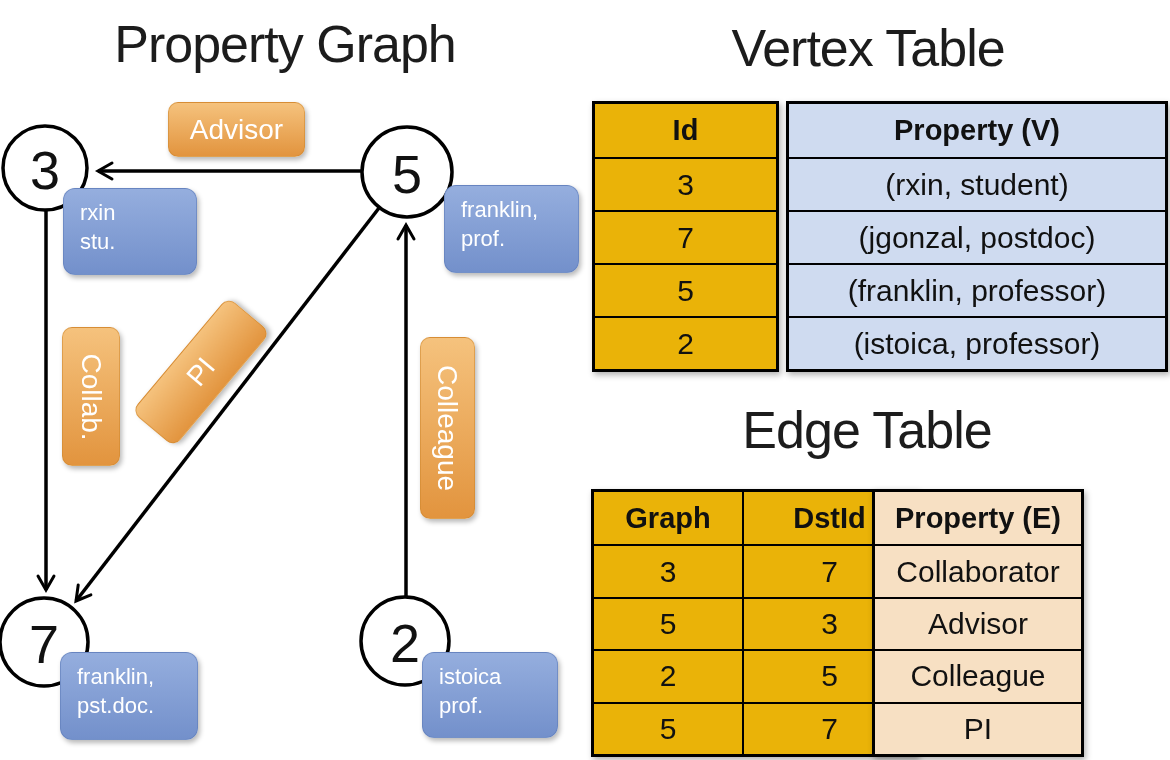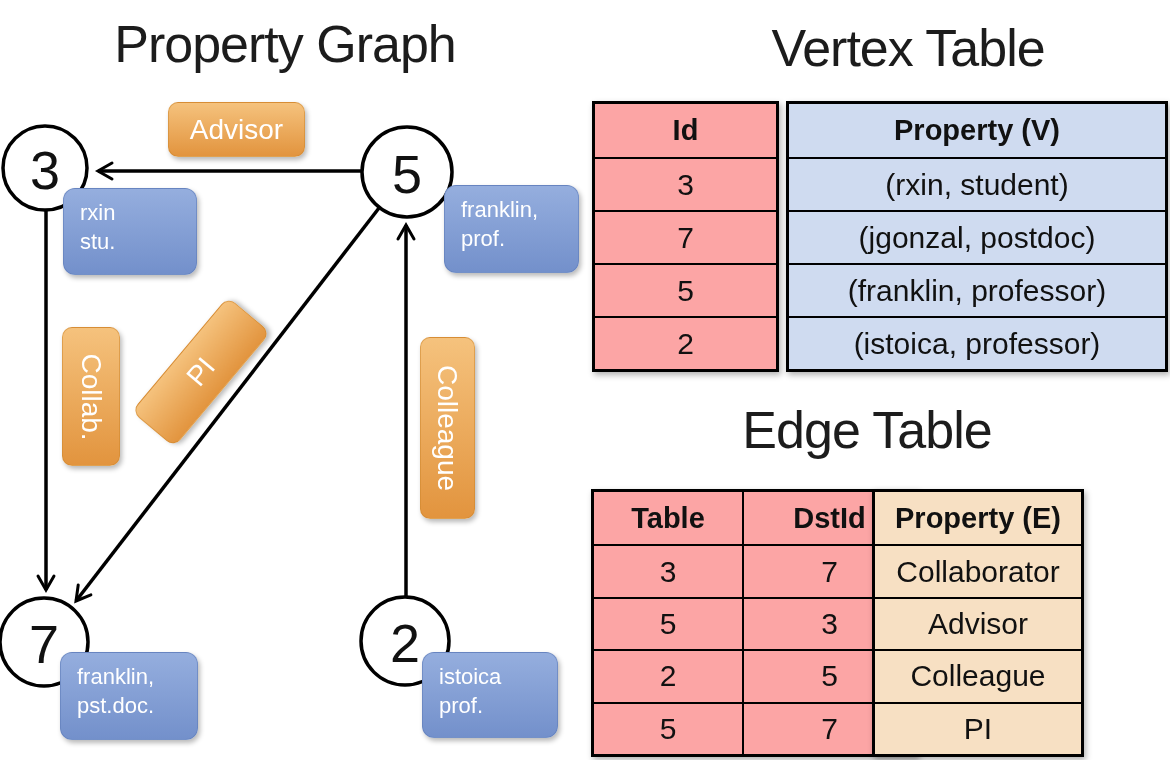--- a/index.html
+++ b/index.html
@@ -27,40 +27,40 @@
   .vbox{
     position:absolute;border-radius:12px;color:#fff;font-size:22px;line-height:1.34;
     background:linear-gradient(180deg,var(--vertex-label-top,#95aede),var(--vertex-label-bottom,#7390cb));
     border:1px solid rgba(95,125,185,.6);
     box-shadow:2px 3px 5px rgba(0,0,0,.28);
     padding:9px 0 0 16px;box-sizing:border-box;
   }
   .vbox span{display:block;}
   .table-group{position:absolute;}
   .subtable{
-    position:absolute;border:3px solid #000;background:#fca5a5;box-sizing:border-box;
+    position:absolute;border:3px solid #000;background:#eab308;box-sizing:border-box;
     display:grid;box-shadow:2px 3px 6px rgba(0,0,0,.3);
   }
   .subtable .cell{
     display:flex;align-items:center;justify-content:center;
     font-size:30px;color:#111;box-sizing:border-box;white-space:nowrap;
   }
   .subtable .cell.hdr{font-weight:bold;font-size:29px;}
   .subtable .cell.bt{border-top:2px solid #000;}
   .subtable .cell.bl{border-left:2px solid #000;}
   .vfill{background:var(--vertex-property-fill,#cfdbf0);}
   .efill{background:var(--edge-property-fill,#f7e0c3);}
 </style>
 </head>
 <body>
 
 <div class="canvas">
 
   <div class="title" style="left:285px;top:14px;">Property Graph</div>
-  <div class="title" style="left:908px;top:18px;">Vertex Table</div>
+  <div class="title" style="left:868px;top:18px;">Vertex Table</div>
   <div class="title" style="left:867px;top:400px;">Edge Table</div>
 
   <svg class="graph" width="585" height="760" viewBox="0 0 585 760">
     <defs>
       <marker id="arrow" viewBox="0 0 24 24" refX="19" refY="12" markerWidth="24" markerHeight="24" markerUnits="userSpaceOnUse" orient="auto">
         <path d="M5,4 L19,12 L5,20" fill="none" stroke="#000" stroke-width="3" stroke-linecap="round"></path>
       </marker>
     </defs>
 
     <line x1="361" y1="171" x2="98" y2="171" stroke="#000" stroke-width="3.5" marker-end="url(#arrow)"></line>
@@ -121,21 +121,21 @@
       <div class="cell hdr">Property (V)</div>
       <div class="cell bt">(rxin, student)</div>
       <div class="cell bt">(jgonzal, postdoc)</div>
       <div class="cell bt">(franklin, professor)</div>
       <div class="cell bt">(istoica, professor)</div>
     </div>
   </div>
 
   <div class="table-group" style="left:0;top:0;">
     <div class="subtable" style="left:591px;top:489px;width:327px;height:268px;grid-template-columns:148px 1fr;grid-auto-rows:1fr;">
-      <div class="cell hdr">Table</div>
+      <div class="cell hdr">Graph</div>
       <div class="cell hdr bl">DstId</div>
       <div class="cell bt">3</div>
       <div class="cell bt bl">7</div>
       <div class="cell bt">5</div>
       <div class="cell bt bl">3</div>
       <div class="cell bt">2</div>
       <div class="cell bt bl">5</div>
       <div class="cell bt">5</div>
       <div class="cell bt bl">7</div>
     </div>

